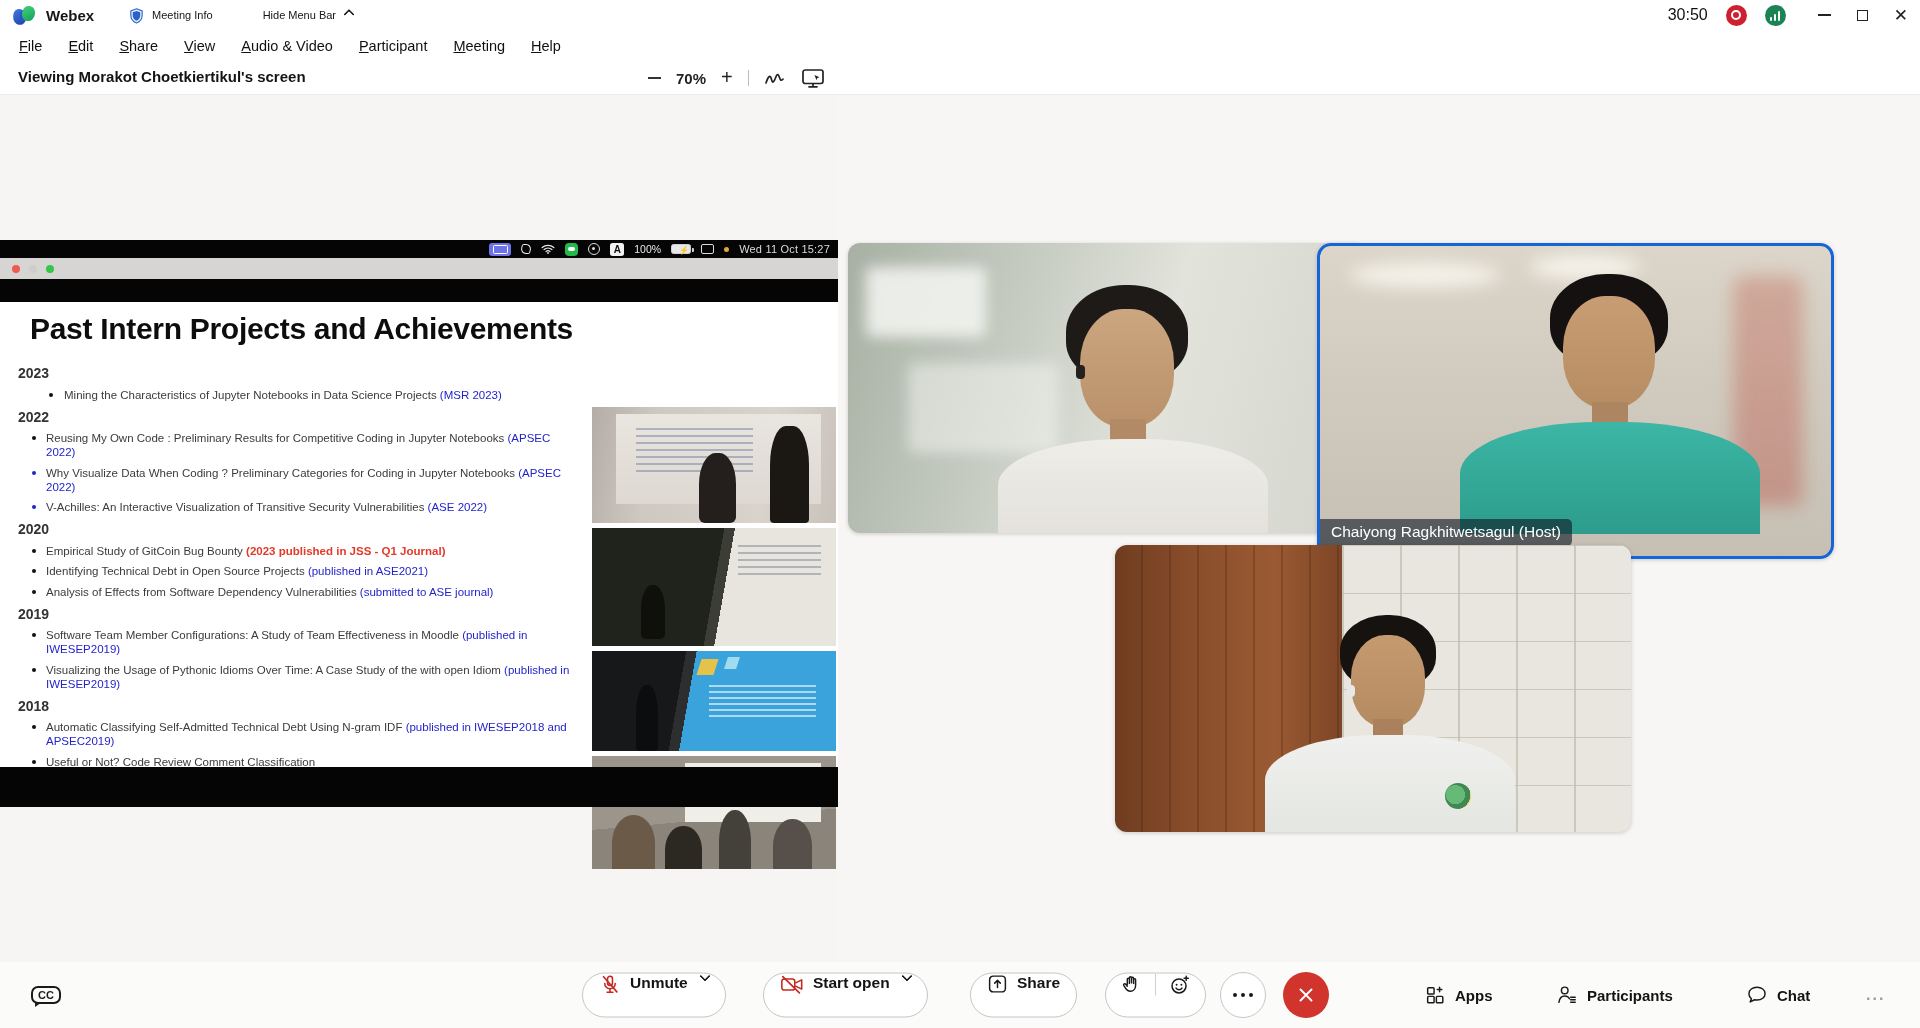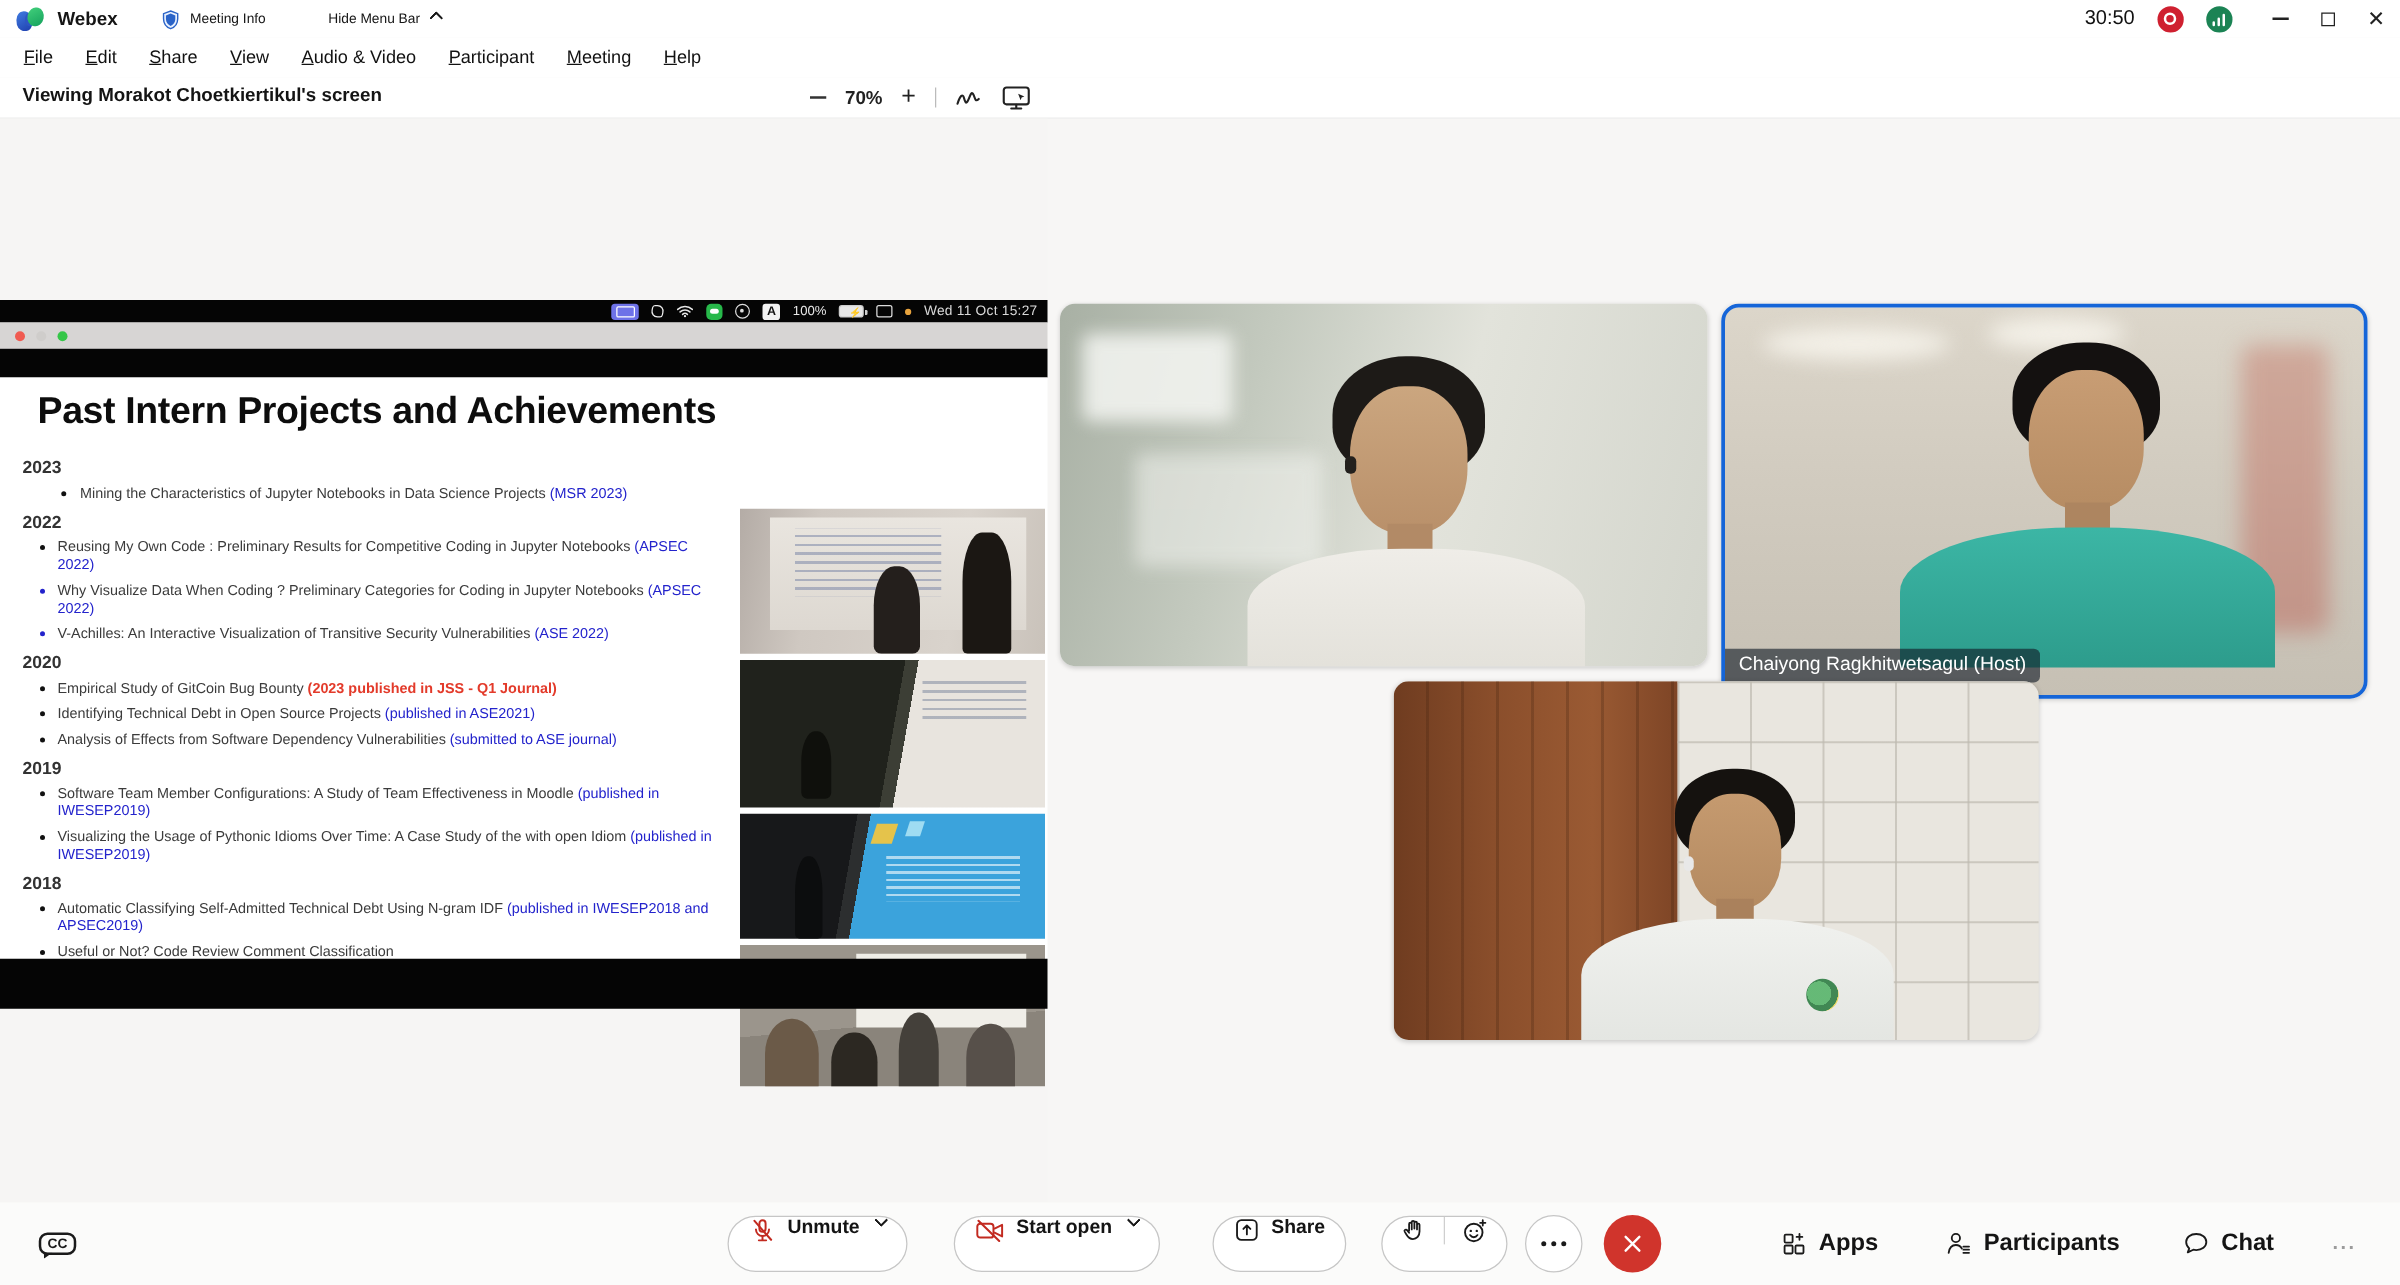--- a/index.html
+++ b/index.html
@@ -111,21 +111,21 @@
   .t4{top:454px;height:113px;background:linear-gradient(175deg,#9b958c 0 55%,#8a847b 55% 100%);}
   .t4 .screen{position:absolute;left:38%;top:6%;width:56%;height:52%;background:#f0eee8;}
   .t4 .s1{left:8%;top:52%;width:18%;height:52%;border-radius:48% 48% 6px 6px;background:#6b5a48;}
   .t4 .s2{left:30%;top:62%;width:15%;height:44%;border-radius:48% 48% 6px 6px;background:#2c2822;}
   .t4 .s3{left:52%;top:48%;width:13%;height:58%;border-radius:48% 48% 6px 6px;background:#44403a;}
   .t4 .s4{left:74%;top:56%;width:16%;height:50%;border-radius:48% 48% 6px 6px;background:#57504a;}
 
   
   .tile{position:absolute;border-radius:12px;overflow:hidden;box-shadow:0 1px 4px rgba(0,0,0,.18);}
   .tileA{left:848px;top:243px;width:518px;height:290px;background:linear-gradient(105deg,#a8b0a4 0%,#c4cabf 30%,#e2e3db 58%,#d3d5cc 100%);}
-  .tileB{left:1377px;top:243px;width:517px;height:316px;background:linear-gradient(180deg,#dcd6ca 0%,#d1cbbf 45%,#c6c0b4 100%);border:3px solid #1565d8;border-radius:14px;}
+  .tileB{left:1317px;top:243px;width:517px;height:316px;background:linear-gradient(180deg,#dcd6ca 0%,#d1cbbf 45%,#c6c0b4 100%);border:3px solid #1565d8;border-radius:14px;}
   .tileC{left:1115px;top:545px;width:516px;height:287px;background:#e9e6df;}
   .win{position:absolute;background:rgba(244,246,242,.85);filter:blur(7px);border-radius:6px;}
   .pers{position:absolute;}
   .hair{background:#1d1a17;border-radius:48% 48% 42% 42%;}
   .face{border-radius:46% 46% 44% 44%;}
   .body{border-radius:46% 46% 0 0;}
   
   .pA .hair{left:218px;top:42px;width:122px;height:98px;}
   .pA .face{left:232px;top:66px;width:94px;height:118px;background:linear-gradient(#cba67f,#b9906a);}
   .pA .neck{position:absolute;left:262px;top:176px;width:36px;height:28px;background:#b28a66;}
@@ -161,21 +161,21 @@
   .unmute{left:582px;}
   .startvideo{left:763px;}
   .sharebtn{left:970px;}
   .handpill{left:1105px;padding:0 14px;gap:0;}
   .pill-div{width:1px;height:22px;background:#cfcfcf;margin:0 12px;}
   .circlebtn{width:46px;height:46px;border-radius:50%;border:1px solid #c6c6c6;background:#fff;display:flex;align-items:center;justify-content:center;}
   .morebtn{left:1220px;}
   .dots3{display:flex;gap:4px;}
   .dots3 i{width:4px;height:4px;border-radius:50%;background:#1a1a1a;}
   .leavebtn{left:1283px;background:#d0342c;border:none;}
-  .tool{display:flex;align-items:center;gap:9px;font-size:19px;font-weight:700;color:#141414;}
+  .tool{display:flex;align-items:center;gap:9px;font-size:15px;font-weight:700;color:#141414;}
   .apps{left:1424px;}
   .parts{left:1556px;}
   .chat{left:1746px;}
   .ovflow{left:1866px;color:#9b9b9b;font-size:16px;letter-spacing:2px;font-weight:700;}
   .icon{display:inline-flex;align-items:center;justify-content:center;}
 </style>
 </head>
 <body>
 
 <div id="app">

